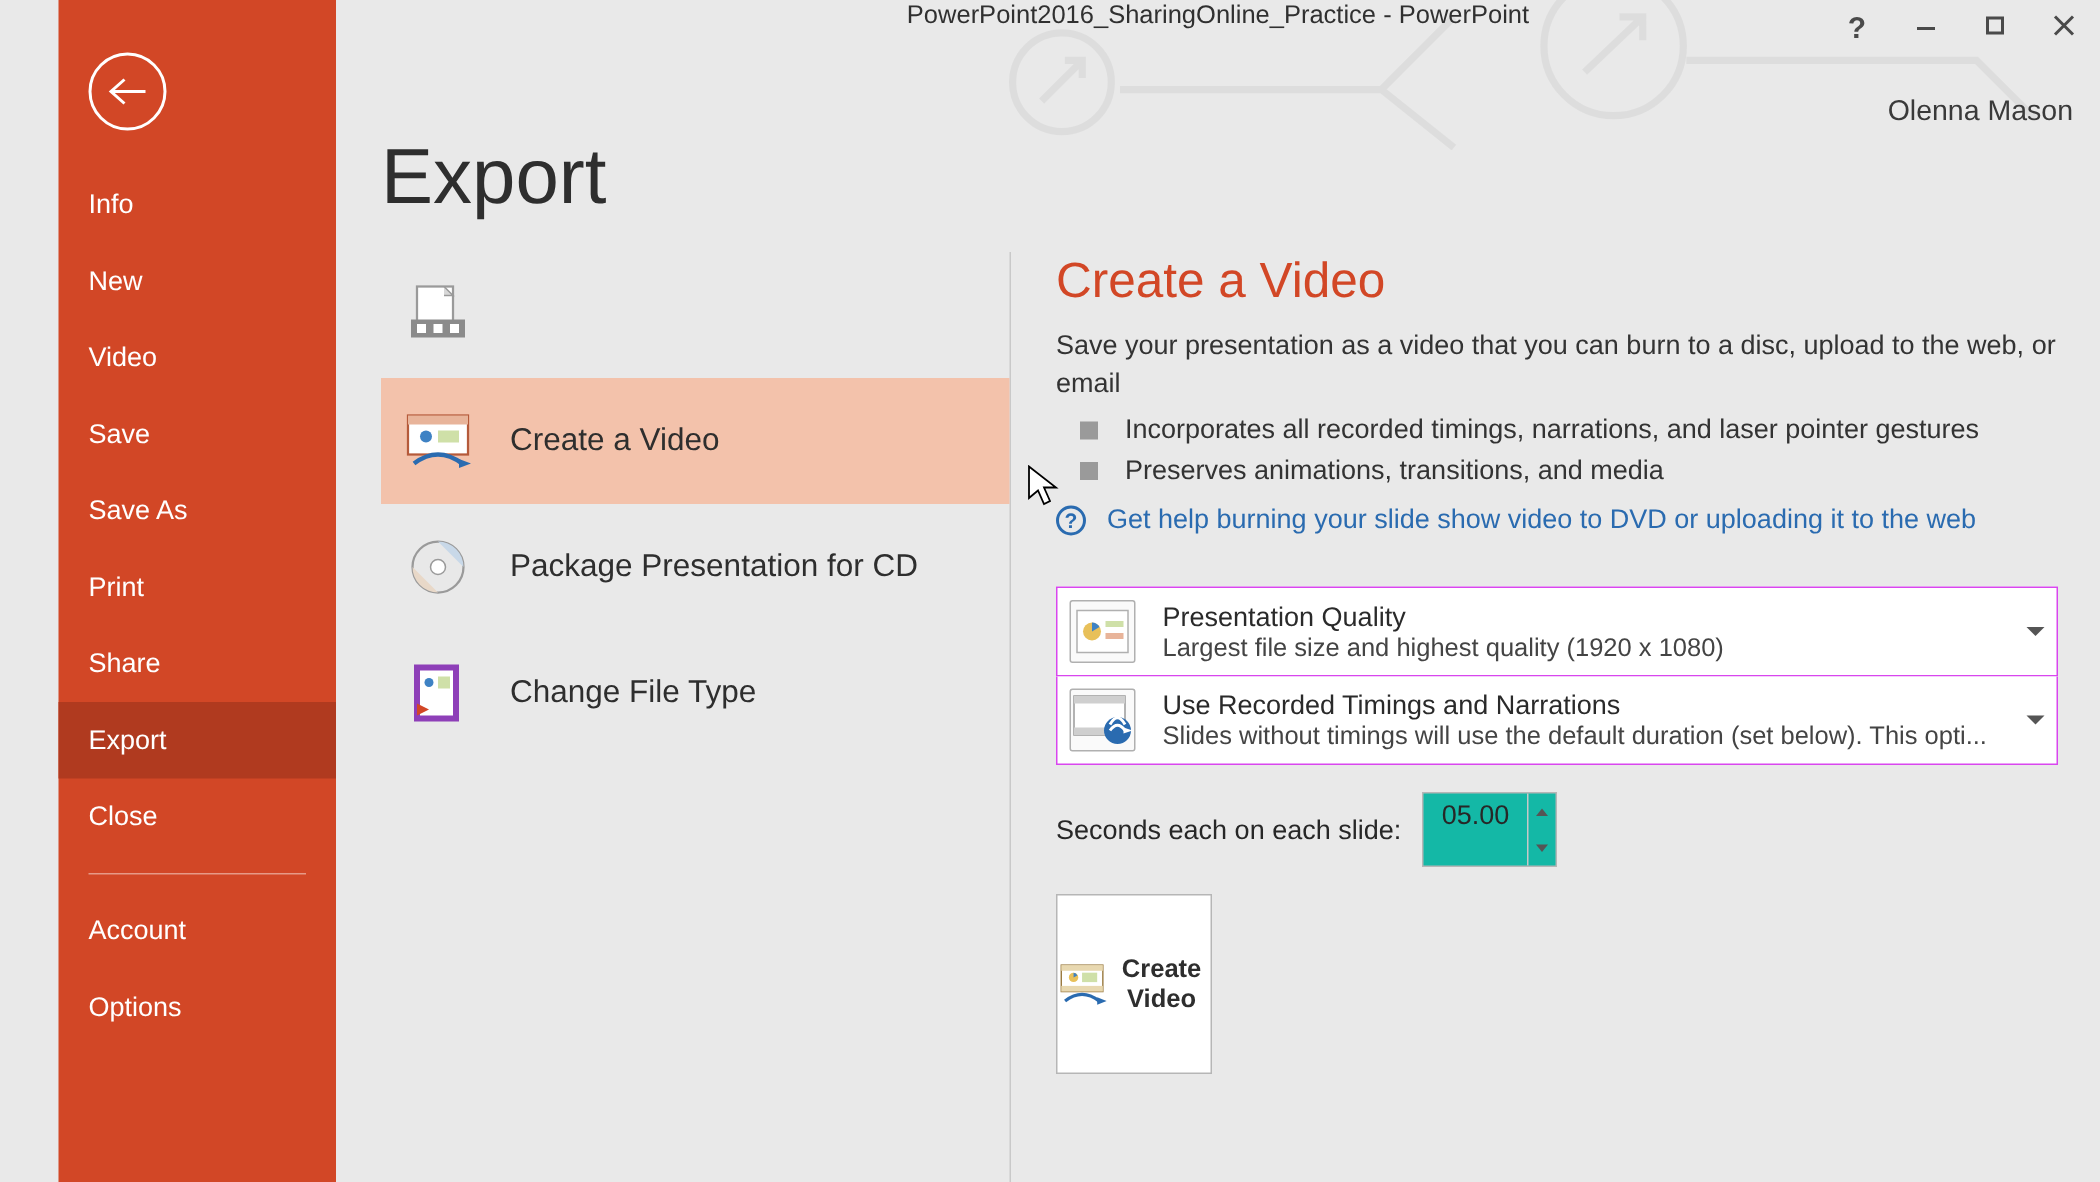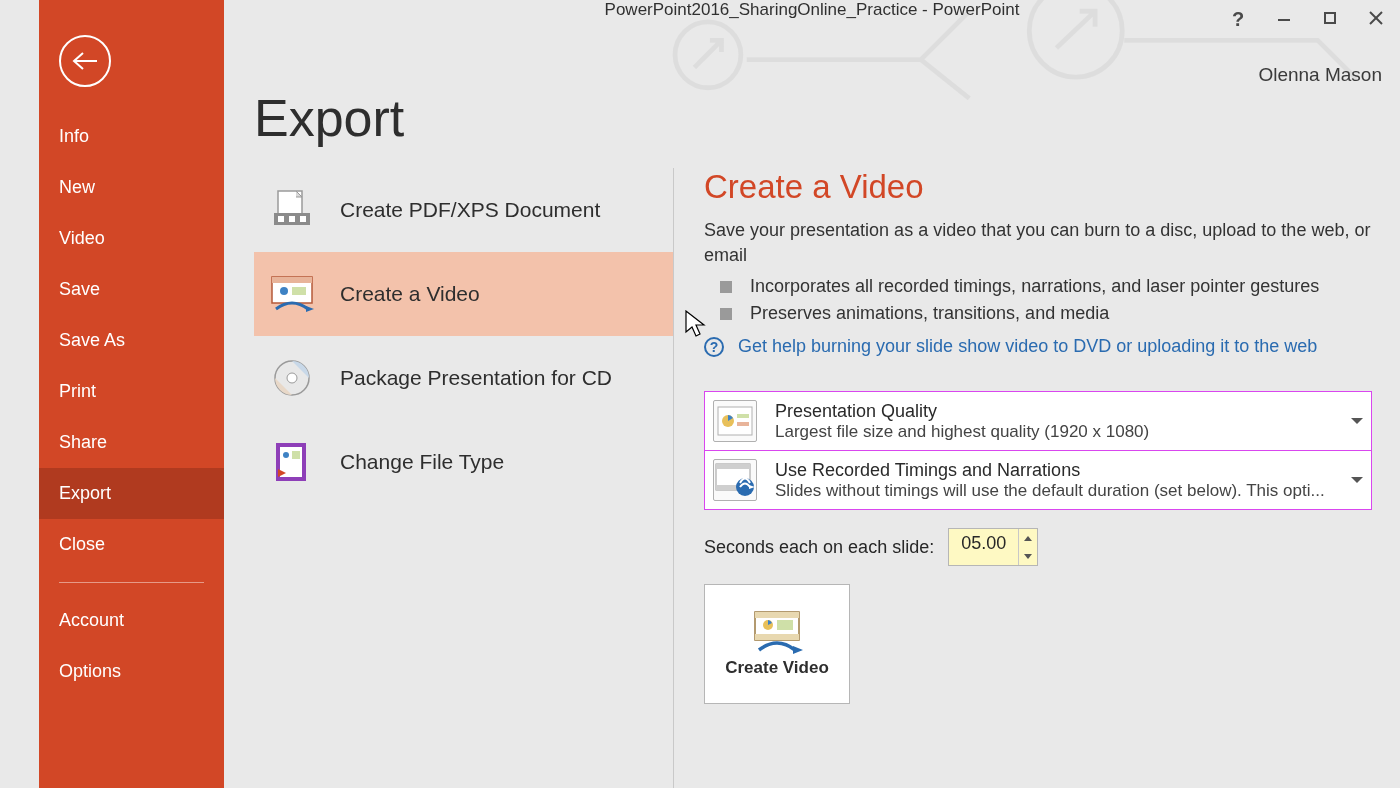--- a/index.html
+++ b/index.html
@@ -239,24 +239,24 @@
   
   .seconds-row {
     display: flex;
     align-items: center;
     gap: 14px;
     margin-top: 18px;
     font-size: 18px;
   }
   .spinner {
     border: 1px solid #b6b6b6;
-    background: #fef9c3;
+    background: #14b8a6;
     display: flex;
     align-items: stretch;
-    height: 38px;
+    height: 50px;
   }
   .spinner-val {
     padding: 4px 12px;
     min-width: 56px;
     font-size: 18px;
   }
   .spinner-btns {
     display: flex;
     flex-direction: column;
     border-left: 1px solid #c8c8c8;
@@ -272,25 +272,24 @@
   .spinner-btns .sbtn .tri-up {
     width:0;height:0;border-left:4px solid transparent;border-right:4px solid transparent;border-bottom:5px solid #555;
   }
   .spinner-btns .sbtn .tri-down {
     width:0;height:0;border-left:4px solid transparent;border-right:4px solid transparent;border-top:5px solid #555;
   }
   
   .cv-btn {
     border: 1px solid #b6b6b6;
     background: #fff;
-    width: 146px;
+    width: 104px;
     height: 120px;
     margin-top: 18px;
     display: flex;
-    flex-direction: column;
     align-items: center;
     justify-content: center;
     gap: 4px;
     cursor: pointer;
   }
   .cv-btn .cv-label {
     font-size: 17px;
     font-weight: 600;
     color: #2e2e2e;
     text-align: center;
@@ -378,21 +377,20 @@
               <span class="opt-icon">
                 <svg width="36" height="42" viewBox="0 0 36 42">
                   <rect x="4" y="2" width="24" height="30" fill="#fff" stroke="#9a9a9a" stroke-width="1.5"></rect>
                   <polyline points="22,2 28,8 22,8" fill="#d8d8d8" stroke="#9a9a9a"></polyline>
                   <rect x="0" y="24" width="36" height="12" fill="#8b8b8b"></rect>
                   <rect x="4" y="27" width="6" height="6" fill="#fff"></rect>
                   <rect x="15" y="27" width="6" height="6" fill="#fff"></rect>
                   <rect x="26" y="27" width="6" height="6" fill="#fff"></rect>
                 </svg>
               </span>
-              <span class="opt-label">Create PDF/XPS Document</span>
             </div>
 
             <div class="opt-item selected">
               <span class="opt-icon">
                 <svg width="44" height="38" viewBox="0 0 44 38">
                   <rect x="2" y="2" width="40" height="26" fill="#fff" stroke="#b55a3a" stroke-width="1.5"></rect>
                   <rect x="2" y="2" width="40" height="6" fill="#e8b49a"></rect>
                   <circle cx="14" cy="16" r="4" fill="#3e82c4"></circle>
                   <rect x="22" y="12" width="14" height="8" fill="#cfe0a8"></rect>
                   <path d="M6 34 Q22 22 38 34" stroke="#2a6bb0" stroke-width="3" fill="none"></path>

